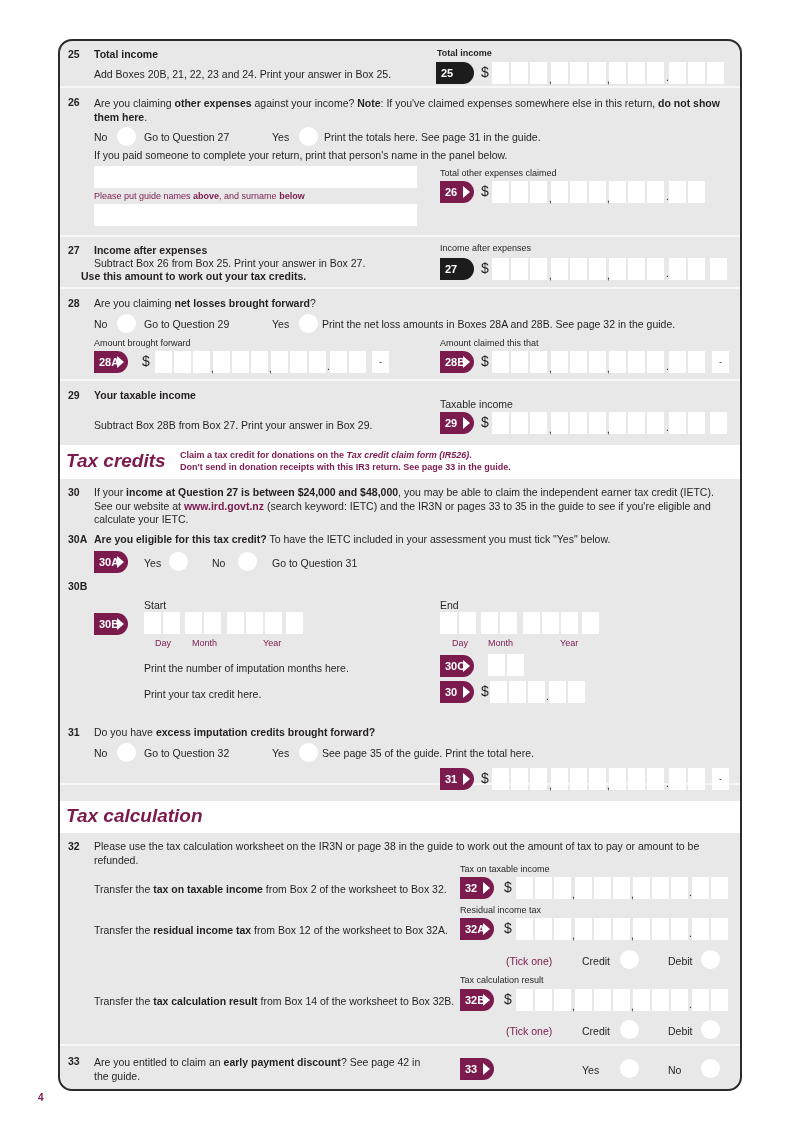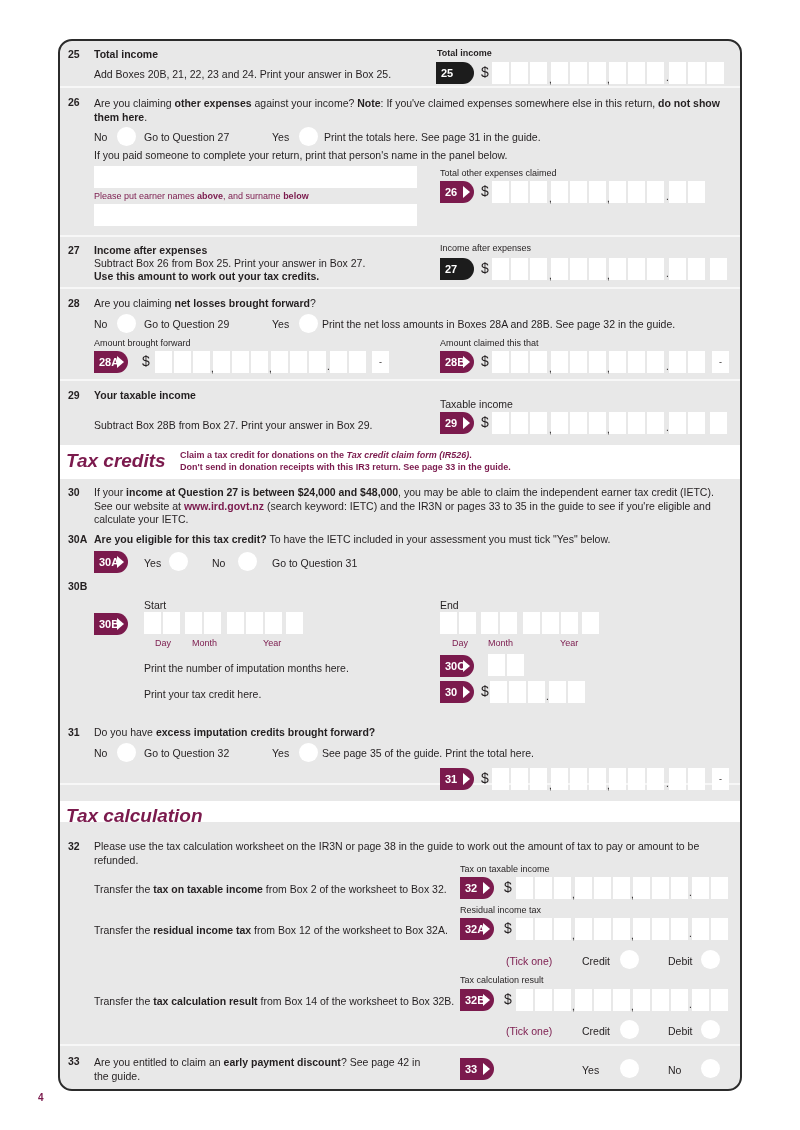--- a/index.html
+++ b/index.html
@@ -58,21 +58,21 @@
       <span>Are you claiming </span><b>other expenses</b><span> against your income? </span><b>Note</b><span>: If you've claimed expenses somewhere else in this return, </span><b>do not show them here</b><span>.</span>
     </div>
     <span class="abs" style="left:34px;top:43px;">No</span>
     <div class="circle" style="left:57px;top:39px;"></div>
     <span class="abs" style="left:84px;top:43px;">Go to Question 27</span>
     <span class="abs" style="left:212px;top:43px;">Yes</span>
     <div class="circle" style="left:239px;top:39px;"></div>
     <span class="abs" style="left:264px;top:43px;">Print the totals here. See page 31 in the guide.</span>
     <span class="abs" style="left:34px;top:61px;">If you paid someone to complete your return, print that person's name in the panel below.</span>
     <div class="txtbox" style="left:34px;top:78px;width:323px;height:22px;"></div>
-    <div class="abs small purple" style="left:34px;top:103px;"><span>Please put earner names </span><b>above</b><span>, and surname </span><b>below</b></div>
+    <div class="abs small purple" style="left:34px;top:103px;"><span>Please put guide names </span><b>above</b><span>, and surname </span><b>below</b></div>
     <div class="txtbox" style="left:34px;top:116px;width:323px;height:22px;"></div>
     <span class="abs small" style="left:380px;top:80px;">Total other expenses claimed</span>
     <div class="tag" style="left:380px;top:93px;width:34px;"><span>26</span><span class="arr"></span></div>
     <span class="dollar" style="left:421px;top:95px;">$</span>
     <div class="cell" style="left:432px;top:93px;"></div>
     <div class="cell" style="left:451px;top:93px;"></div>
     <div class="cell" style="left:470px;top:93px;"></div>
     <span class="sep" style="left:489px;top:105px;">,</span>
     <div class="cell" style="left:491px;top:93px;"></div>
     <div class="cell" style="left:510px;top:93px;"></div>
@@ -83,21 +83,21 @@
     <div class="cell" style="left:587px;top:93px;"></div>
     <span class="sep" style="left:606px;top:103px;">.</span>
     <div class="cell" style="left:609px;top:93px;"></div>
     <div class="cell" style="left:628px;top:93px;"></div>
   </div>
 
   <div class="sec" style="top:196px;height:52px;">
     <span class="abs qnum" style="left:8px;top:7px;">27</span>
     <span class="abs qnum" style="left:34px;top:7px;">Income after expenses</span>
     <span class="abs" style="left:34px;top:20px;">Subtract Box 26 from Box 25. Print your answer in Box 27.</span>
-    <span class="abs qnum" style="left:34px;top:33px;">Use this amount to work out your tax credits.</span>
+    <span class="abs qnum" style="left:21px;top:33px;">Use this amount to work out your tax credits.</span>
     <span class="abs small" style="left:380px;top:6px;">Income after expenses</span>
     <div class="tag dark" style="left:380px;top:21px;width:34px;"><span>27</span></div>
     <span class="dollar" style="left:421px;top:23px;">$</span>
     <div class="cell" style="left:432px;top:21px;"></div>
     <div class="cell" style="left:451px;top:21px;"></div>
     <div class="cell" style="left:470px;top:21px;"></div>
     <span class="sep" style="left:489px;top:33px;">,</span>
     <div class="cell" style="left:491px;top:21px;"></div>
     <div class="cell" style="left:510px;top:21px;"></div>
     <div class="cell" style="left:529px;top:21px;"></div>
@@ -271,21 +271,21 @@
     <span class="sep" style="left:547px;top:63px;">,</span>
     <div class="cell" style="left:549px;top:51px;"></div>
     <div class="cell" style="left:568px;top:51px;"></div>
     <div class="cell" style="left:587px;top:51px;"></div>
     <span class="sep" style="left:606px;top:61px;">.</span>
     <div class="cell" style="left:609px;top:51px;"></div>
     <div class="cell" style="left:628px;top:51px;"></div>
     <div class="cell" style="left:652px;top:51px;text-align:center;line-height:22px;font-size:9px;">-</div>
   </div>
 
-  <div class="white-band" style="top:760px;height:21px;text-align:right;">
+  <div class="white-band" style="top:760px;height:32px;text-align:right;">
     <span class="abs heading" style="left:6px;top:4px;font-size:19px;">Tax calculation</span>
   </div>
 
   <div class="sec" style="top:792px;height:213px;">
     <span class="abs qnum" style="left:8px;top:7px;">32</span>
     <span class="abs" style="left:34px;top:7px;">Please use the tax calculation worksheet on the IR3N or page 38 in the guide to work out the amount of tax to pay or amount to be</span>
     <span class="abs" style="left:34px;top:21px;">refunded.</span>
 
     <span class="abs small" style="left:400px;top:31px;">Tax on taxable income</span>
     <div class="abs" style="left:34px;top:50px;"><span>Transfer the </span><b>tax on taxable income</b><span> from Box 2 of the worksheet to Box 32.</span></div>

